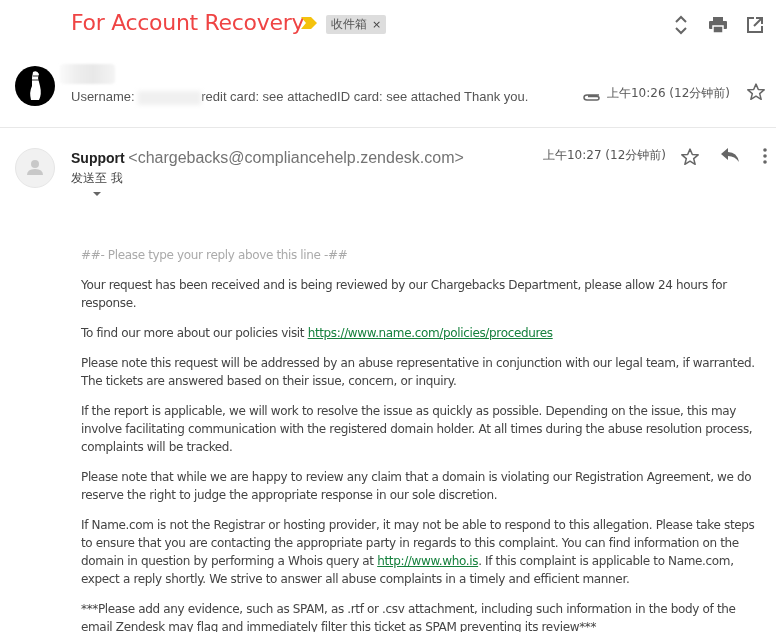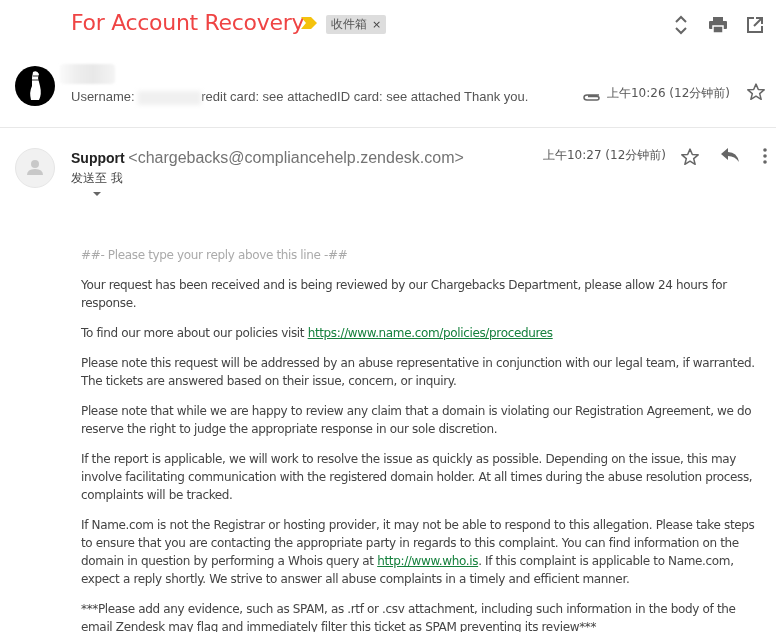--- a/index.html
+++ b/index.html
@@ -127,17 +127,17 @@
         <circle cx="3" cy="15" r="1.8" fill="#666"></circle>
       </svg>
   </div>
 </div>
 
 <div class="body-text">
   <p class="reply-line">##- Please type your reply above this line -##</p>
   <p>Your request has been received and is being reviewed by our Chargebacks Department, please allow 24 hours for response.</p>
   <p><span>To find our more about our policies visit </span><a>https://www.name.com/policies/procedures</a></p>
   <p>Please note this request will be addressed by an abuse representative in conjunction with our legal team, if warranted. The tickets are answered based on their issue, concern, or inquiry.</p>
+  <p>If the report is applicable, we will work to resolve the issue as quickly as possible. Depending on the issue, this may involve facilitating communication with the registered domain holder. At all times during the abuse resolution process, complaints will be tracked.</p>
   <p>Please note that while we are happy to review any claim that a domain is violating our Registration Agreement, we do reserve the right to judge the appropriate response in our sole discretion.</p>
-  <p>If the report is applicable, we will work to resolve the issue as quickly as possible. Depending on the issue, this may involve facilitating communication with the registered domain holder. At all times during the abuse resolution process, complaints will be tracked.</p>
   <p><span>If Name.com is not the Registrar or hosting provider, it may not be able to respond to this allegation. Please take steps to ensure that you are contacting the appropriate party in regards to this complaint. You can find information on the domain in question by performing a Whois query at </span><a>http://www.who.is</a><span>. If this complaint is applicable to Name.com, expect a reply shortly. We strive to answer all abuse complaints in a timely and efficient manner.</span></p>
   <p>***Please add any evidence, such as SPAM, as .rtf or .csv attachment, including such information in the body of the email Zendesk may flag and immediately filter this ticket as SPAM preventing its review***</p>
 </div>
 
 </body></html>

